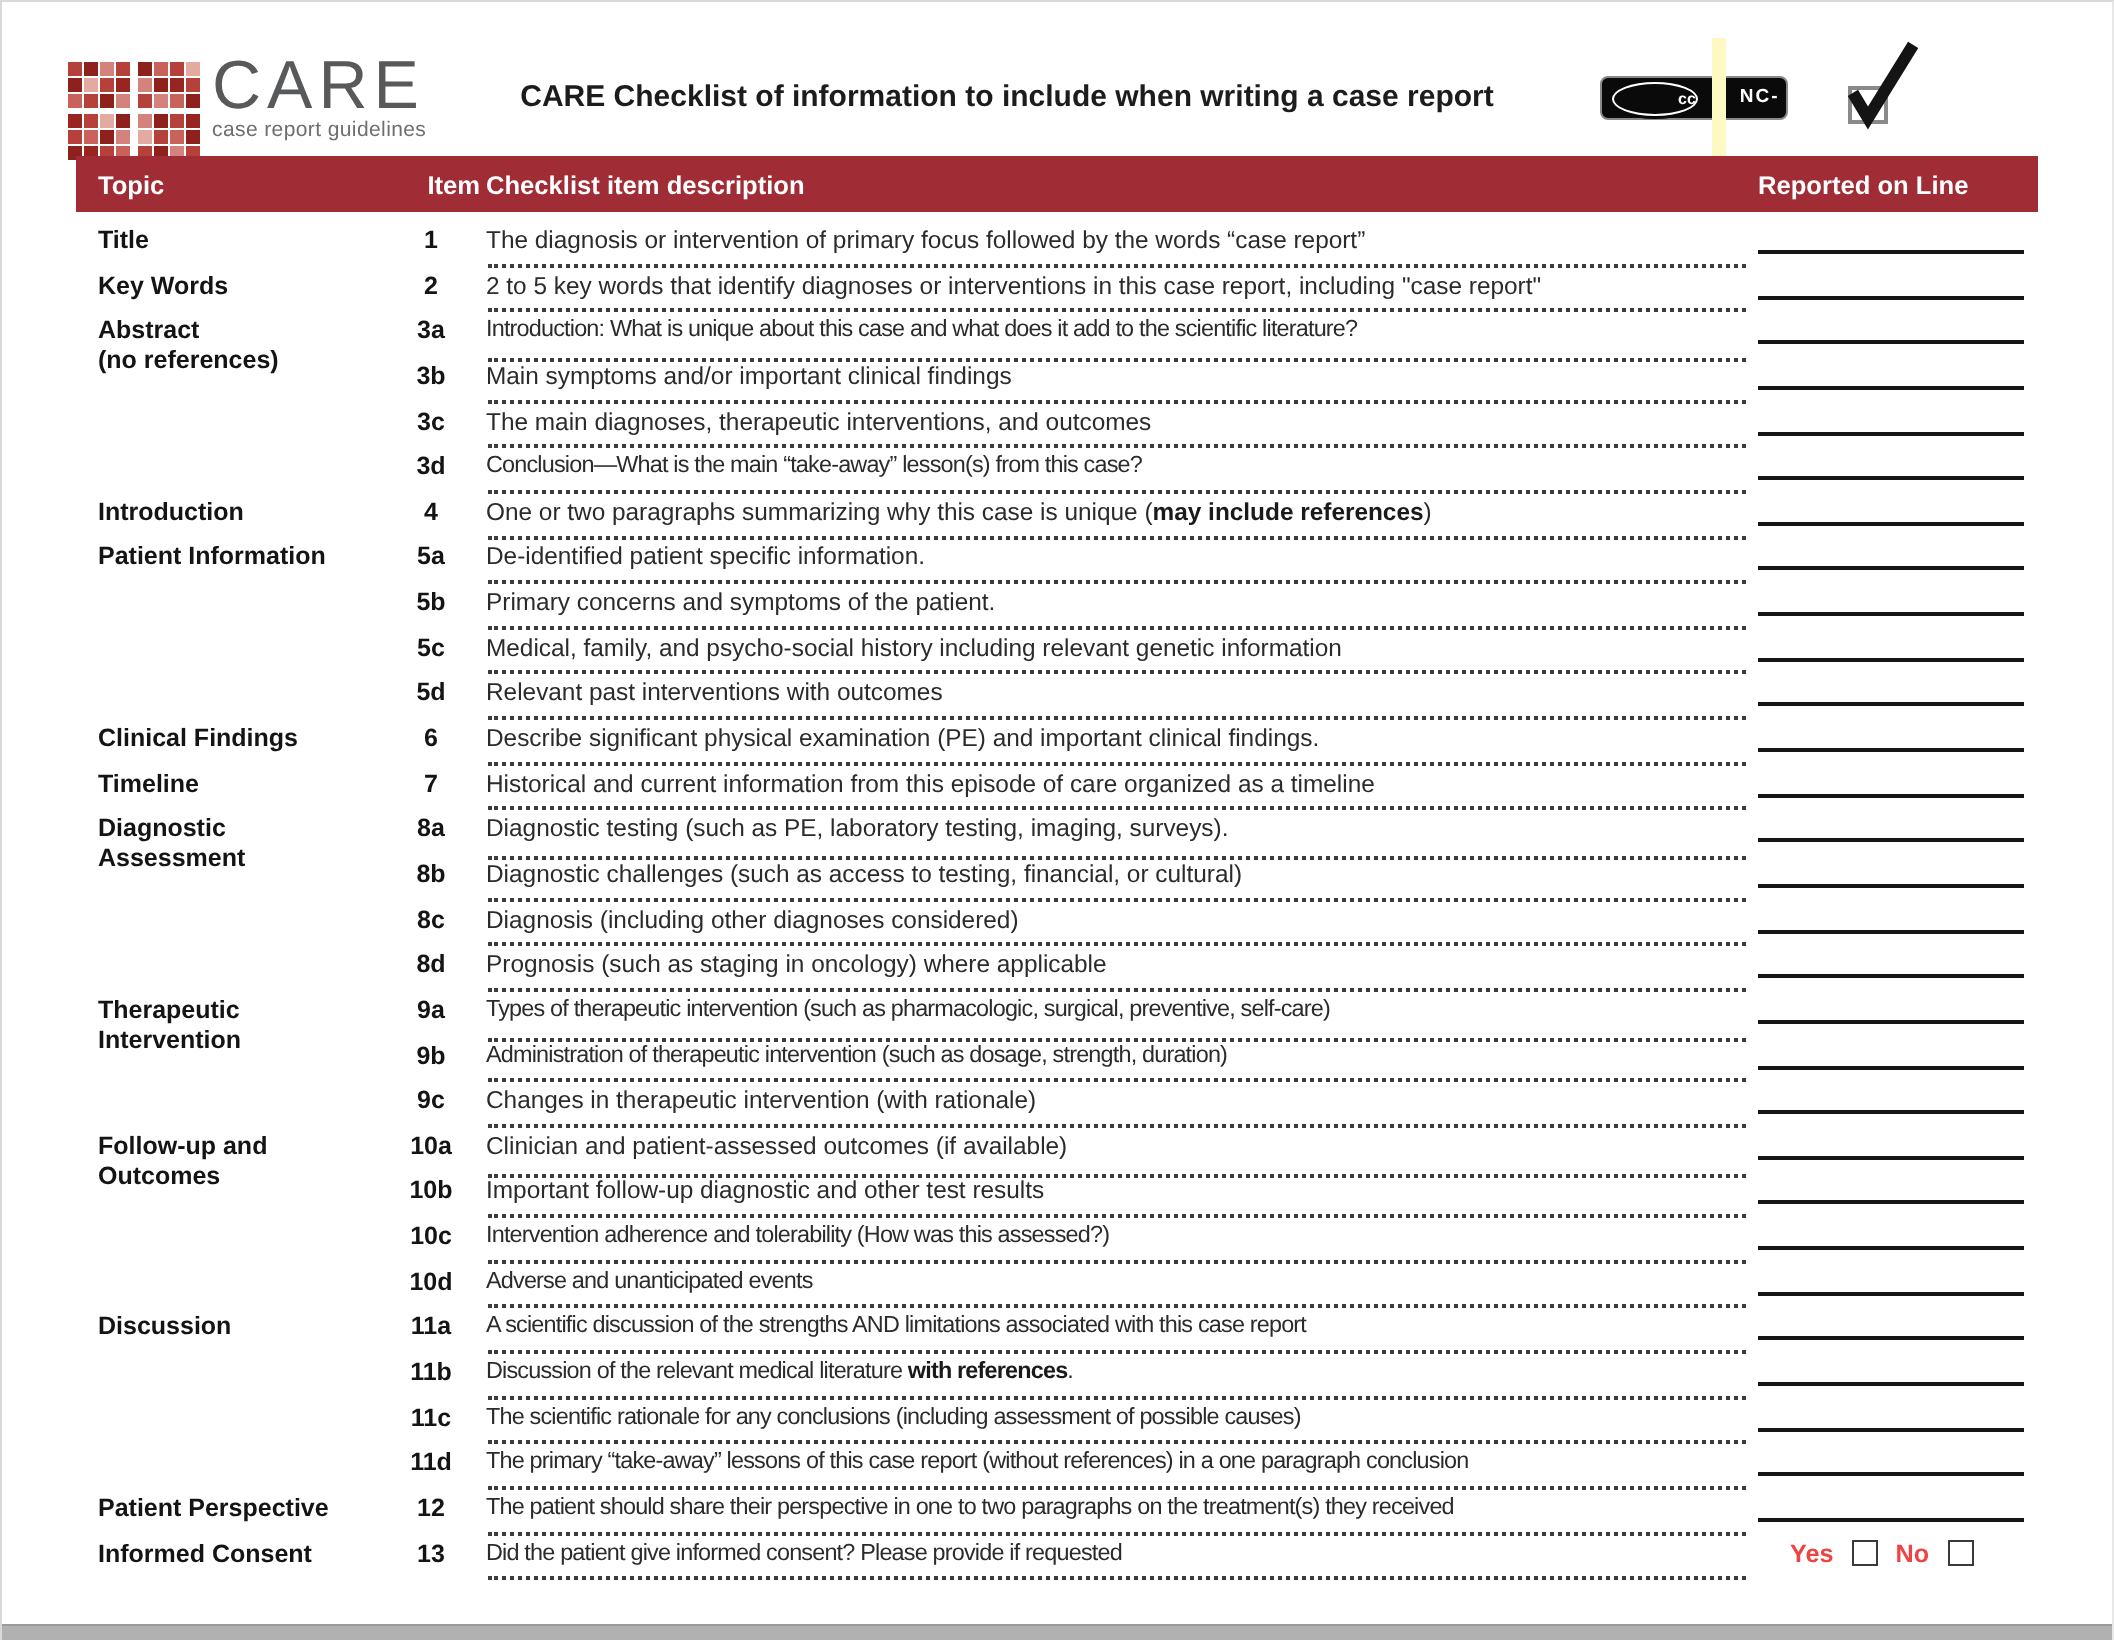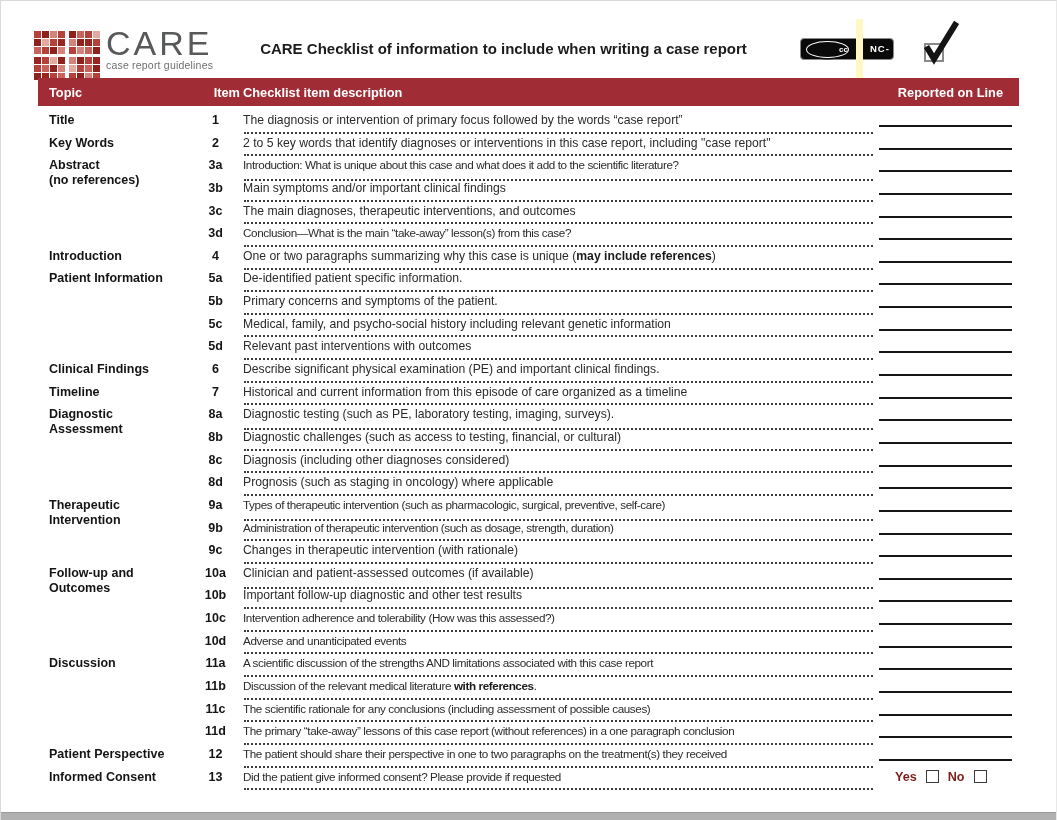--- a/index.html
+++ b/index.html
@@ -47,21 +47,21 @@
   .checkmark{position:absolute;left:918px;top:16px;width:42px;height:50px;}
   
   .bar{
     position:absolute;left:37px;top:77px;width:981px;height:28px;background:#a02c36;
     display:grid;grid-template-columns:153px 49px 1fr 140px;align-items:center;
     color:#ffffff;font-size:12.8px;font-weight:bold;box-sizing:border-box;
   }
   .bar .h-topic{padding-left:11px;}
   .bar .h-item{text-align:right;}
   .bar .h-desc{padding-left:3px;}
-  .bar .h-reported{text-align:right;padding-right:16px;}
+  .bar .h-reported{text-align:left;padding-right:16px;}
   
   .rows{position:absolute;left:37px;top:108px;width:981px;}
   .row{
     display:grid;grid-template-columns:153px 49px 1fr 140px;height:22.65px;
     align-items:stretch;overflow:visible;
   }
   .cell-topic{
     padding-left:11px;font-size:12.5px;font-weight:bold;color:#141414;
     line-height:15px;padding-top:4px;white-space:pre-line;overflow:visible;z-index:2;
   }
@@ -78,21 +78,21 @@
     flex:1;min-width:10px;border-bottom:2px dotted #3c3c3c;margin:0 6px 7px 4px;
     align-self:stretch;
   }
   .cell-reported{position:relative;}
   .blank-line{
     position:absolute;left:0;top:0;width:133px;height:16px;
     border-bottom:2px solid #161616;
   }
   .yesno{
     position:absolute;left:16px;top:0;height:22.65px;display:flex;align-items:center;gap:9px;
-    font-size:12.6px;font-weight:bold;color:#7f1d1d;
+    font-size:12.6px;font-weight:bold;color:#ef4444;
   }
   .checkbox{
     width:13px;height:13px;border:1.6px solid #3a3a3a;background:#fff;box-sizing:border-box;
   }
 </style>
 </head>
 <body>
 
 <div class="page">
 

